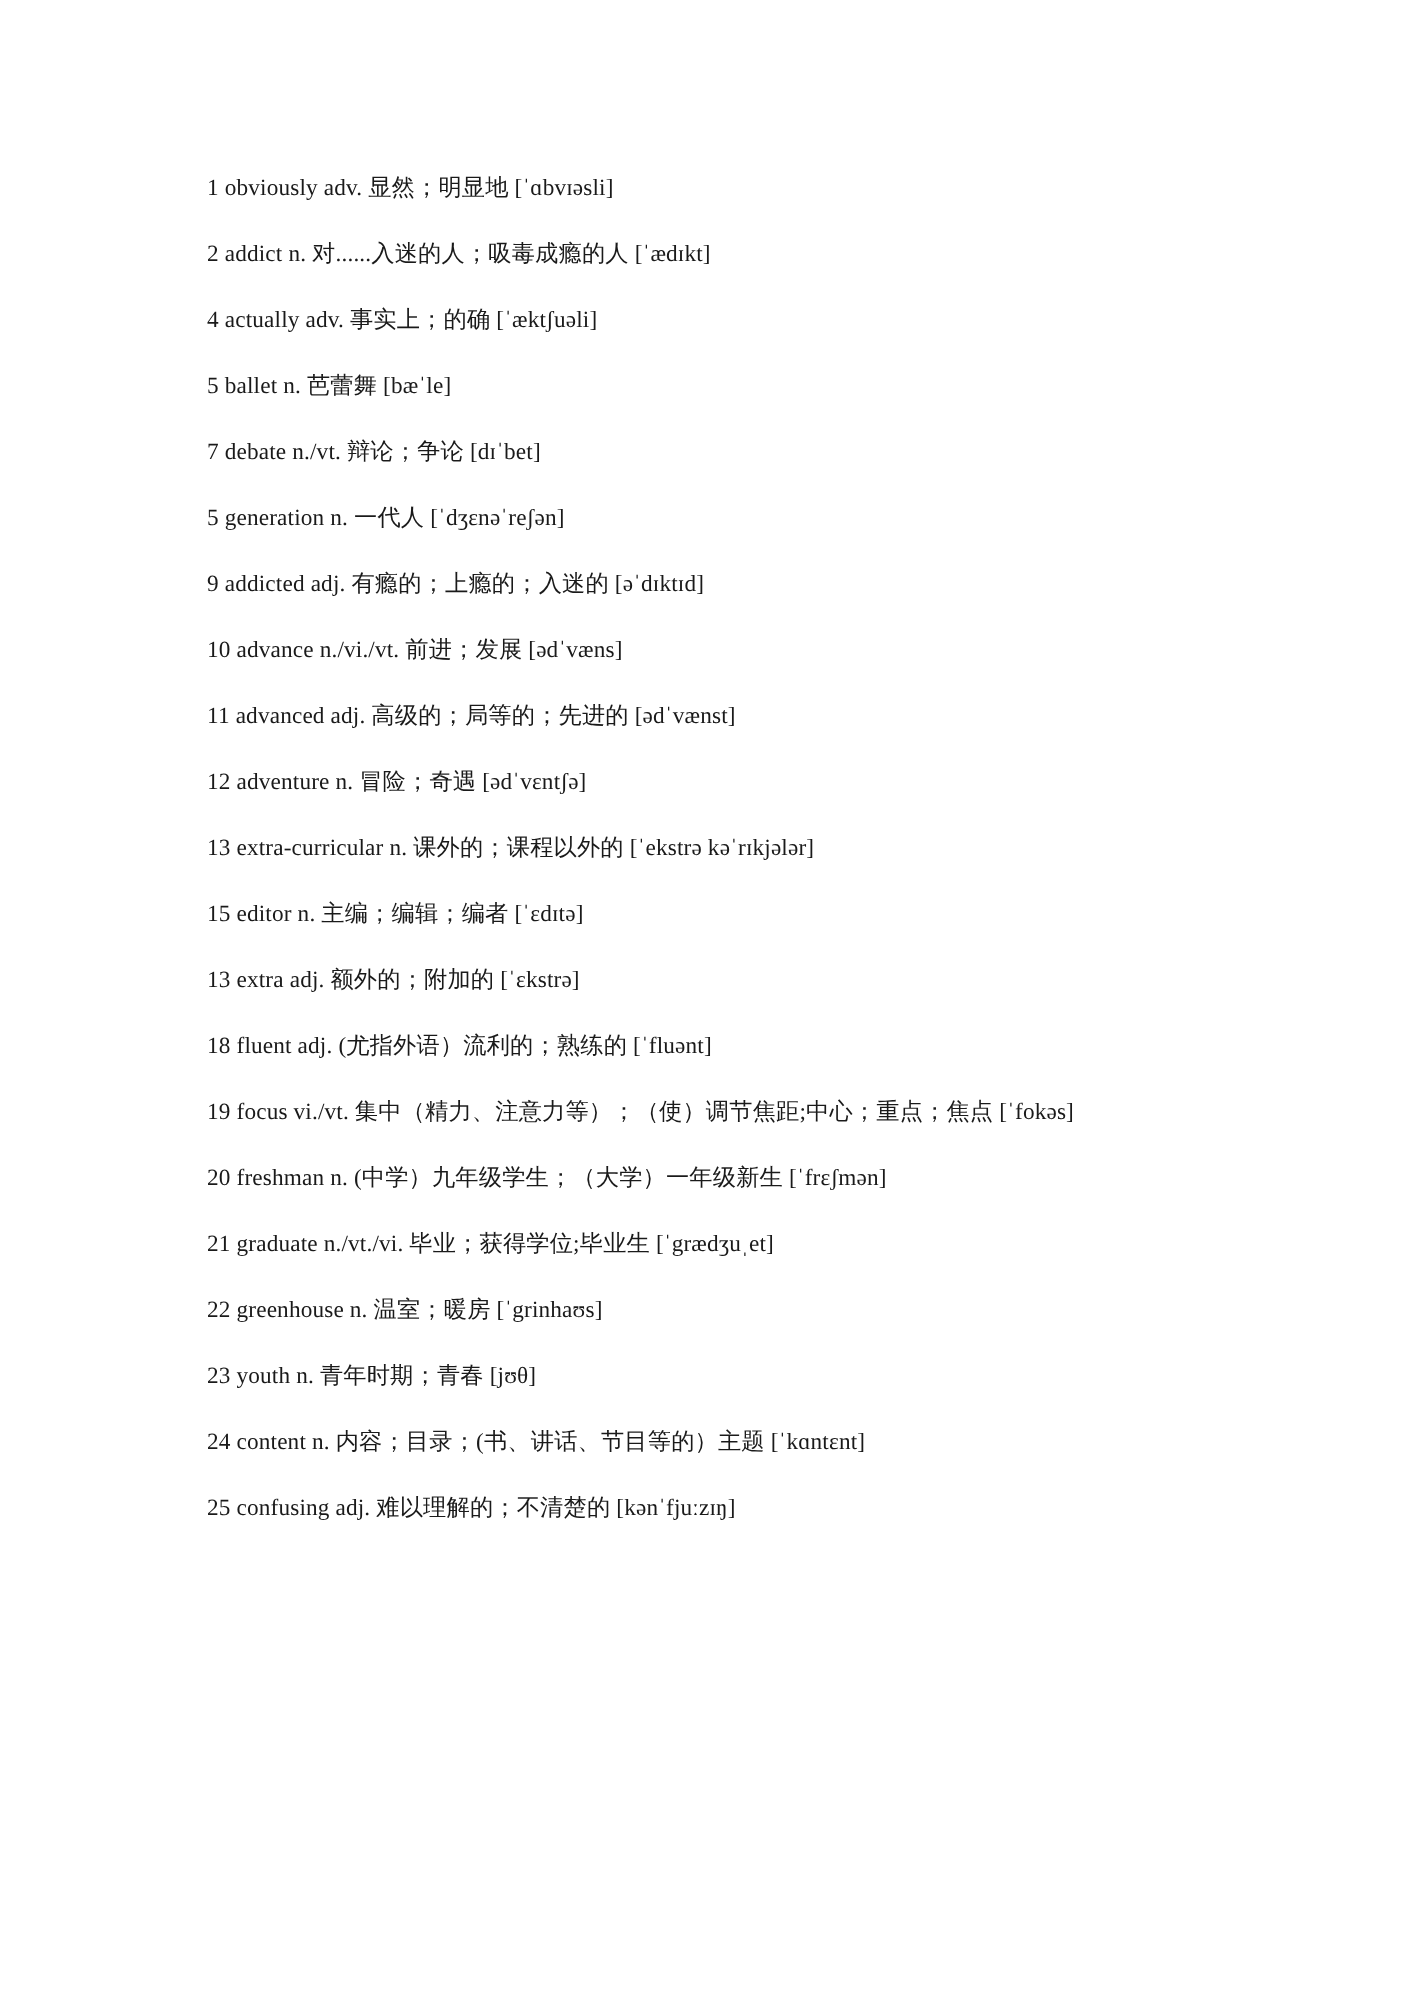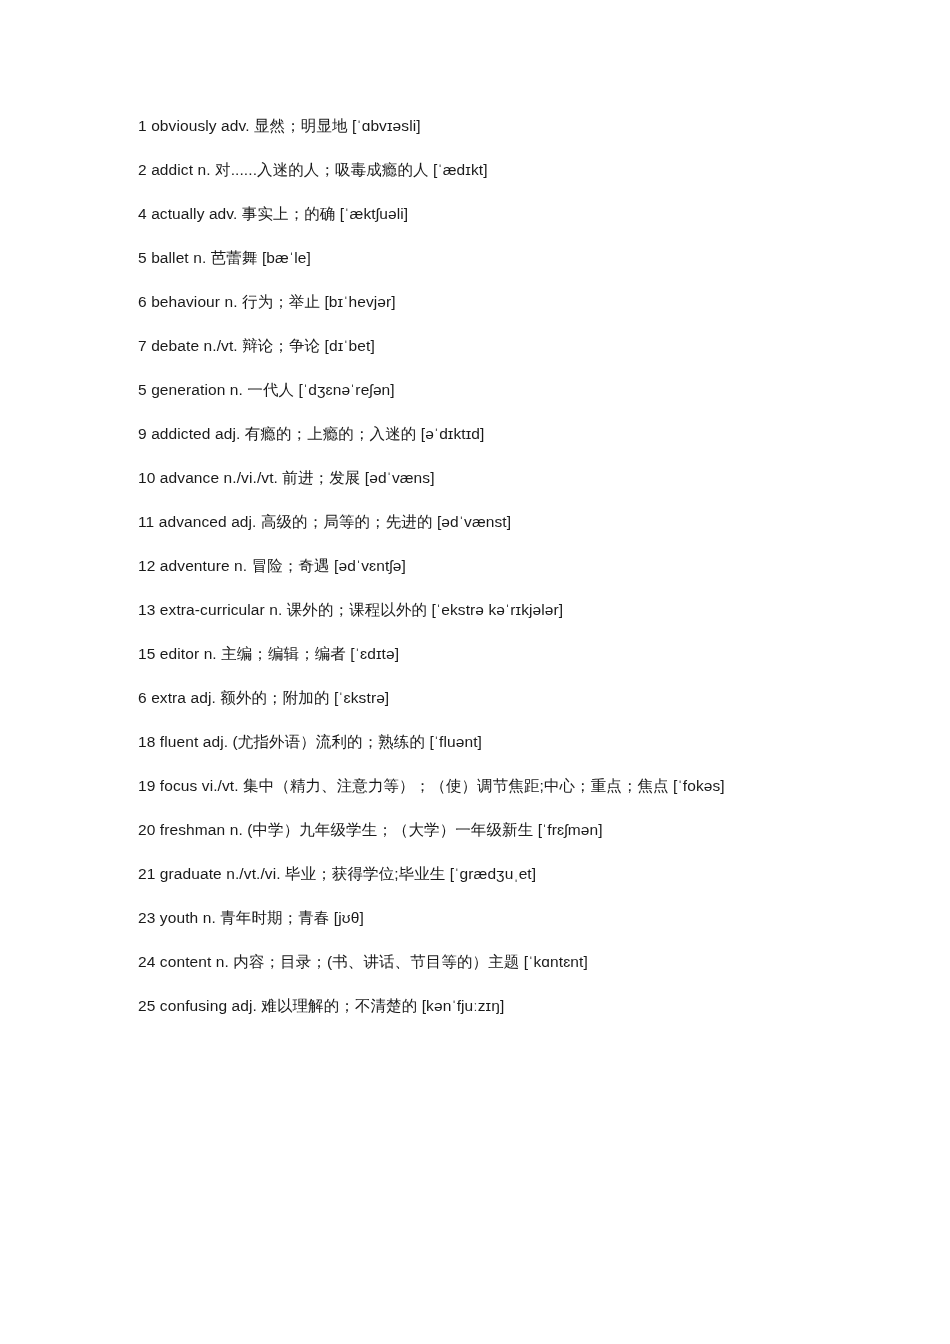--- a/index.html
+++ b/index.html
@@ -13,20 +13,21 @@
     font-family: "Liberation Sans", sans-serif;
     color: #1a1a1a;
     overflow: hidden;
   }
   .page {
     position: relative;
     width: 950px;
     height: 1344px;
     box-sizing: border-box;
     padding: 118px 120px 0 138px;
+    font-family: Liberation Serif, serif;
   }
   .vocab-list {
     list-style: none;
     margin: 0;
     padding: 0;
   }
   .vocab-entry {
     font-size: 15.5px;
     line-height: 1.0;
     margin: 0 0 28.5px 0;
@@ -40,31 +41,31 @@
 </style>
 </head>
 <body>
 
 <div class="page">
   <ol class="vocab-list">
     <li class="vocab-entry"> 1 obviously adv. 显然；明显地 [ˈɑbvɪəsli]</li>
     <li class="vocab-entry">2 addict n. 对......入迷的人；吸毒成瘾的人 [ˈædɪkt]</li>
     <li class="vocab-entry">4 actually adv. 事实上；的确 [ˈæktʃuəli]</li>
     <li class="vocab-entry">5 ballet n. 芭蕾舞 [bæˈle]</li>
-    <li class="vocab-entry">6 behaviour n. 行为；举止 [bɪˈhevjər]</li>
     <li class="vocab-entry">7 debate n./vt. 辩论；争论 [dɪˈbet]</li>
     <li class="vocab-entry">5 generation n. 一代人 [ˈdʒɛnəˈreʃən]</li>
     <li class="vocab-entry">9 addicted adj. 有瘾的；上瘾的；入迷的 [əˈdɪktɪd]</li>
     <li class="vocab-entry">10 advance n./vi./vt. 前进；发展 [ədˈvæns]</li>
     <li class="vocab-entry">11 advanced adj. 高级的；局等的；先进的 [ədˈvænst]</li>
     <li class="vocab-entry">12 adventure n. 冒险；奇遇 [ədˈvɛntʃə]</li>
     <li class="vocab-entry">13 extra-curricular n. 课外的；课程以外的 [ˈekstrə kəˈrɪkjələr]</li>
     <li class="vocab-entry">15 editor n. 主编；编辑；编者 [ˈɛdɪtə]</li>
-    <li class="vocab-entry">6 extra adj. 额外的；附加的 [ˈɛkstrə]</li>
+    <li class="vocab-entry">13 extra adj. 额外的；附加的 [ˈɛkstrə]</li>
     <li class="vocab-entry">18 fluent adj. (尤指外语）流利的；熟练的 [ˈfluənt]</li>
     <li class="vocab-entry">19 focus vi./vt. 集中（精力、注意力等）；（使）调节焦距;中心；重点；焦点 [ˈfokəs]</li>
     <li class="vocab-entry">20 freshman n. (中学）九年级学生；（大学）一年级新生 [ˈfrɛʃmən]</li>
     <li class="vocab-entry">21 graduate n./vt./vi. 毕业；获得学位;毕业生 [ˈgrædʒuˌet]</li>
+    <li class="vocab-entry">22 greenhouse n. 温室；暖房 [ˈgrinhaʊs]</li>
     <li class="vocab-entry">23 youth n. 青年时期；青春 [jʊθ]</li>
     <li class="vocab-entry">24 content n. 内容；目录；(书、讲话、节目等的）主题 [ˈkɑntɛnt]</li>
     <li class="vocab-entry">25 confusing adj. 难以理解的；不清楚的 [kənˈfjuːzɪŋ]</li>
   </ol>
 </div>
 
 </body></html>

